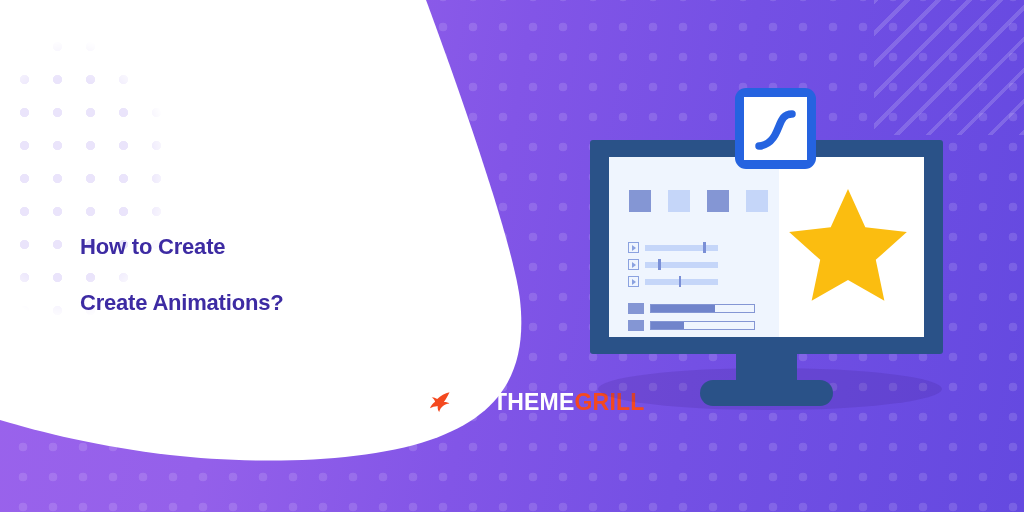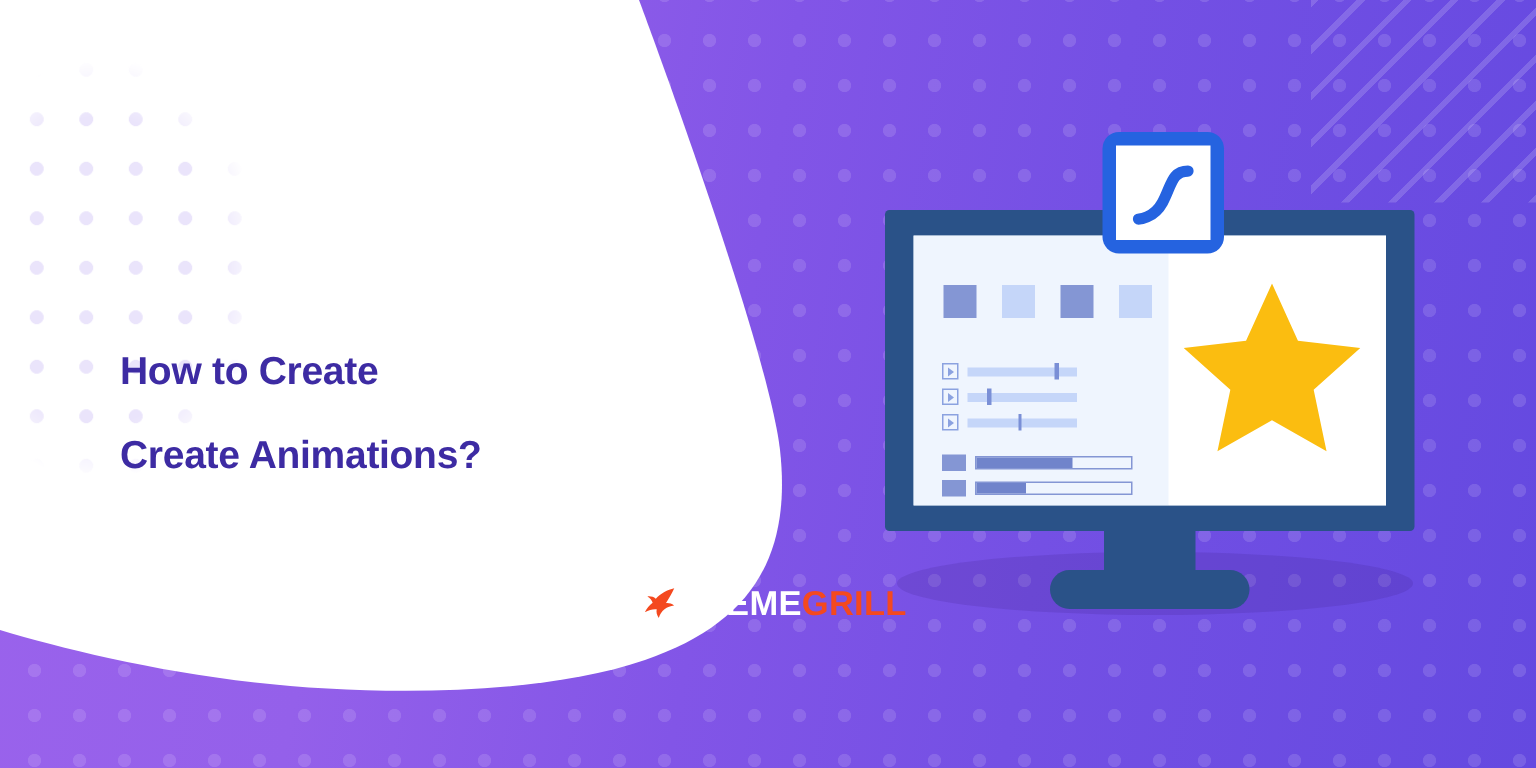--- a/index.html
+++ b/index.html
@@ -37,29 +37,29 @@
     background-image:radial-gradient(circle, #eae4fb 4.4px, rgba(255,255,255,0) 4.8px);
     background-size:33px 33px;
     -webkit-mask-image:radial-gradient(ellipse 125px 165px at 60px 150px, #000 62%, transparent 86%);
             mask-image:radial-gradient(ellipse 125px 165px at 60px 150px, #000 62%, transparent 86%);
     pointer-events:none;
   }
 
   
   .headline{
     position:absolute;left:80px;top:219px;width:330px;
-    color:#3d2ba3;font-size:26px;font-weight:bold;line-height:56px;
+    color:#3d2ba3;font-size:22px;font-weight:bold;line-height:56px;
     letter-spacing:-0.2px;
   }
   .headline .l2{display:block;}
 
   
   .logo{
     position:absolute;left:428px;top:389px;height:26px;
-    display:flex;align-items:center;
+    display:flex;align-items:center;gap:40px;
   }
   .logo .flame{width:24px;height:22px;margin-right:1px;display:block;}
   .logo .wordmark{font-size:23px;font-weight:bold;letter-spacing:0.2px;line-height:1;}
   .logo .w-theme{color:#ffffff;}
   .logo .w-grill{color:#f4491f;}
 
   
   .monitor{position:absolute;left:590px;top:140px;width:360px;height:270px;}
   .shadow{
     position:absolute;left:8px;top:228px;width:344px;height:42px;

